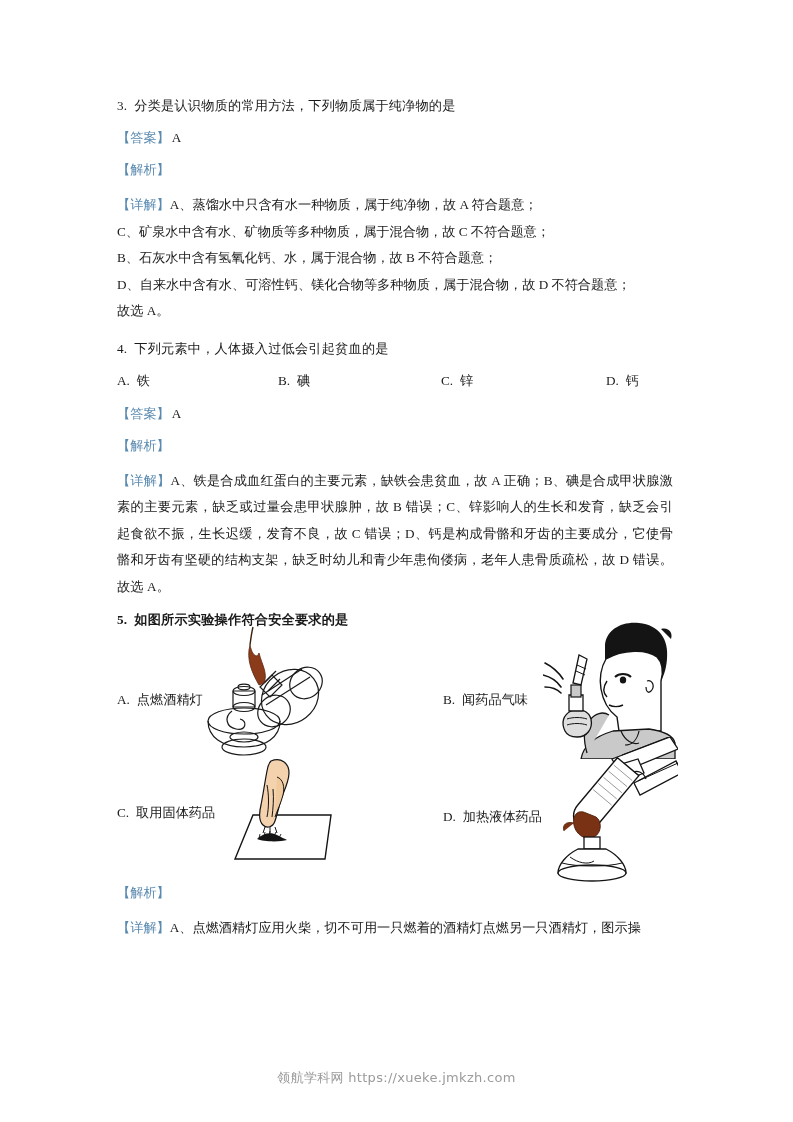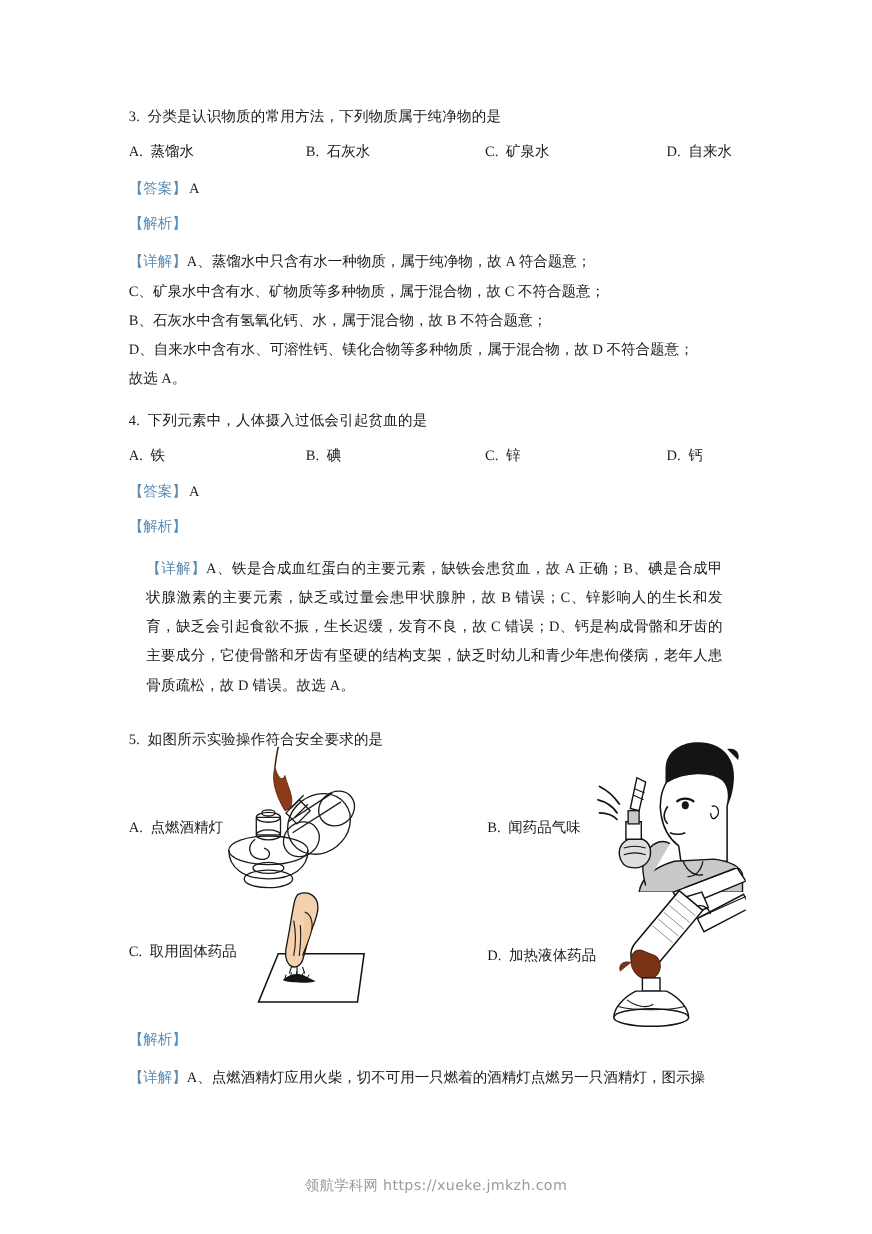--- a/index.html
+++ b/index.html
@@ -66,21 +66,21 @@
   }
   .tag-val {
     color: #1a1a1a;
     margin-left: 2px;
     font-family: "Liberation Serif", serif;
   }
 
   .para {
     font-size: 13.2px;
     line-height: 26.5px;
-    margin: 16px;
+    margin: 0;
     text-align: justify;
     text-justify: inter-character;
     letter-spacing: 0.15px;
   }
   .para .tag { color: #5a8ab0; }
   .sub-line {
     font-size: 13.2px;
     line-height: 26.5px;
     margin: 0;
     white-space: nowrap;
@@ -143,34 +143,20 @@
 <body>
 
 <div class="page">
   <div class="content">
 
     <div>
       <p class="q-line">
         <span class="q-num">3.</span><span>分类是认识物质的常用方法，下列物质属于纯净物的是</span>
       </p>
 
-      <div class="opts">
-        <span class="opt" style="left:0px;">
-          <span class="lab">A.</span><span>蒸馏水</span>
-        </span>
-        <span class="opt" style="left:161px;">
-          <span class="lab">B.</span><span>石灰水</span>
-        </span>
-        <span class="opt" style="left:324px;">
-          <span class="lab">C.</span><span>矿泉水</span>
-        </span>
-        <span class="opt" style="left:489px;">
-          <span class="lab">D.</span><span>自来水</span>
-        </span>
-      </div>
 
       <p class="tag-line">
         <span class="tag">【答案】</span><span class="tag-val">A</span>
       </p>
 
       <p class="tag-line">
         <span class="tag">【解析】</span>
       </p>
 
       <p class="sub-line">
@@ -213,21 +199,21 @@
       </p>
 
       <p class="para">
         <span class="tag">【详解】</span><span>A、铁是合成血红蛋白的主要元素，缺铁会患贫血，故 A 正确；B、碘是合成甲状腺激素的主要元素，缺乏或过量会患甲状腺肿，故 B 错误；C、锌影响人的生长和发育，缺乏会引起食欲不振，生长迟缓，发育不良，故 C 错误；D、钙是构成骨骼和牙齿的主要成分，它使骨骼和牙齿有坚硬的结构支架，缺乏时幼儿和青少年患佝偻病，老年人患骨质疏松，故 D 错误。故选 A。</span>
       </p>
     </div>
 
     <div class="block-gap"></div>
 
     <div>
-      <p class="q-line" style="margin-bottom:4px;">
+      <p class="q-line" style="margin-bottom:4px;font-weight:bold;">
         <span class="q-num">5.</span><span>如图所示实验操作符合安全要求的是</span>
       </p>
 
       <div class="fig-grid">
 
         <div class="fig-cell a">
           <span class="fig-label">
             <span class="lab">A.</span><span>点燃酒精灯</span>
           </span>
           <span class="fig-art">

